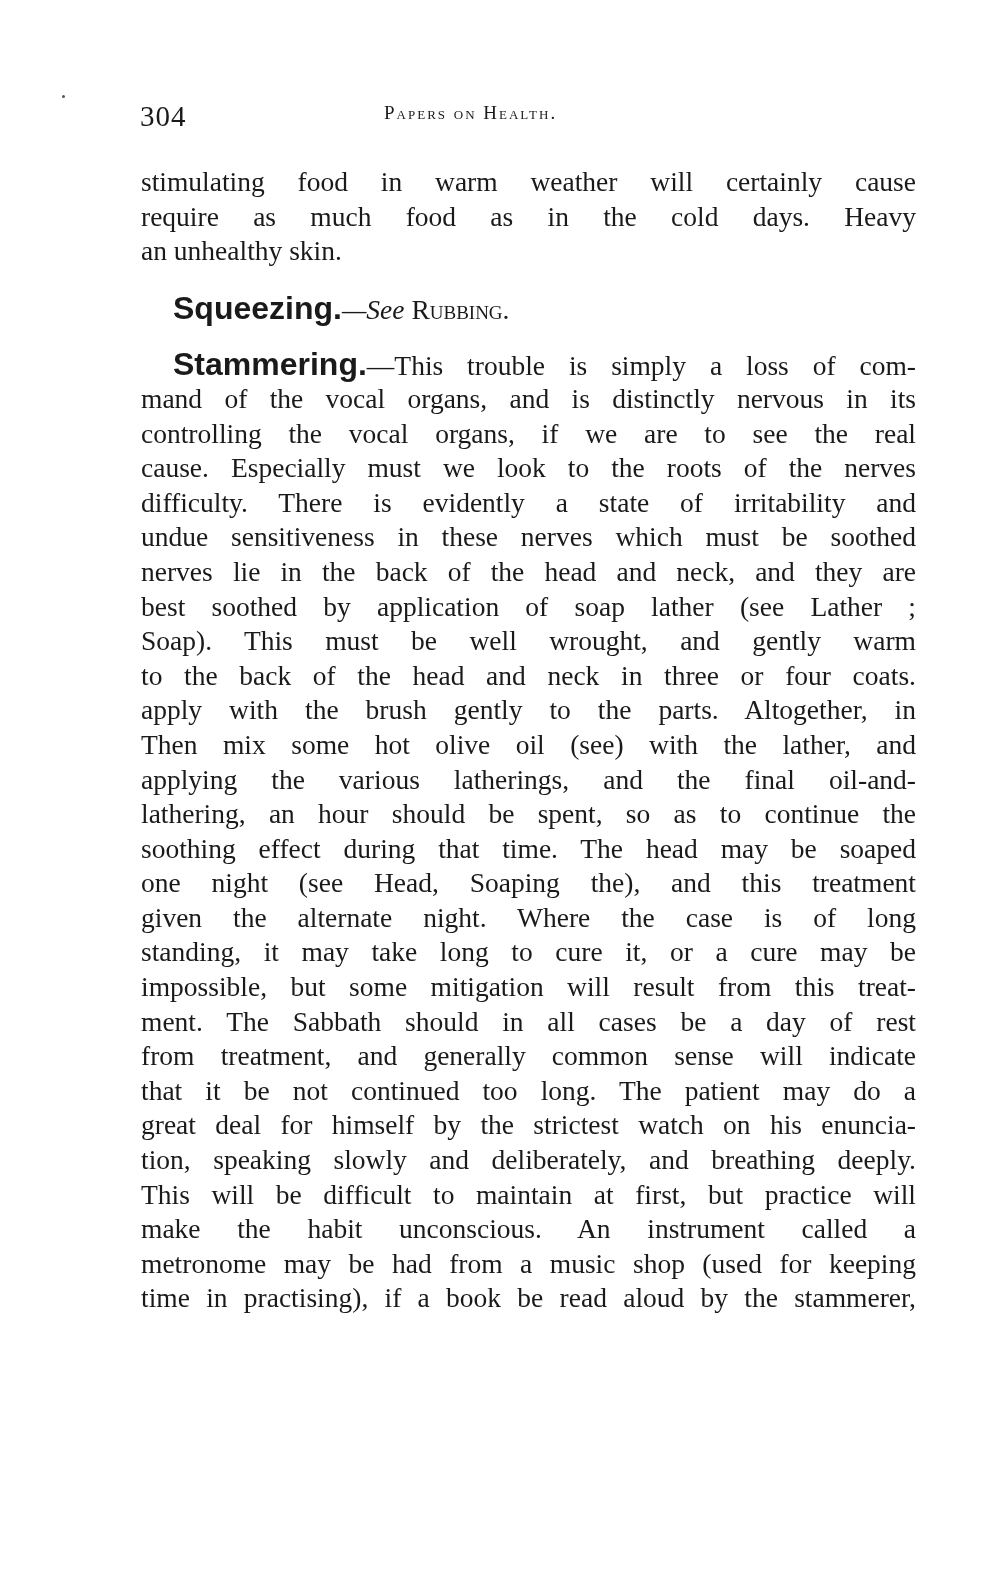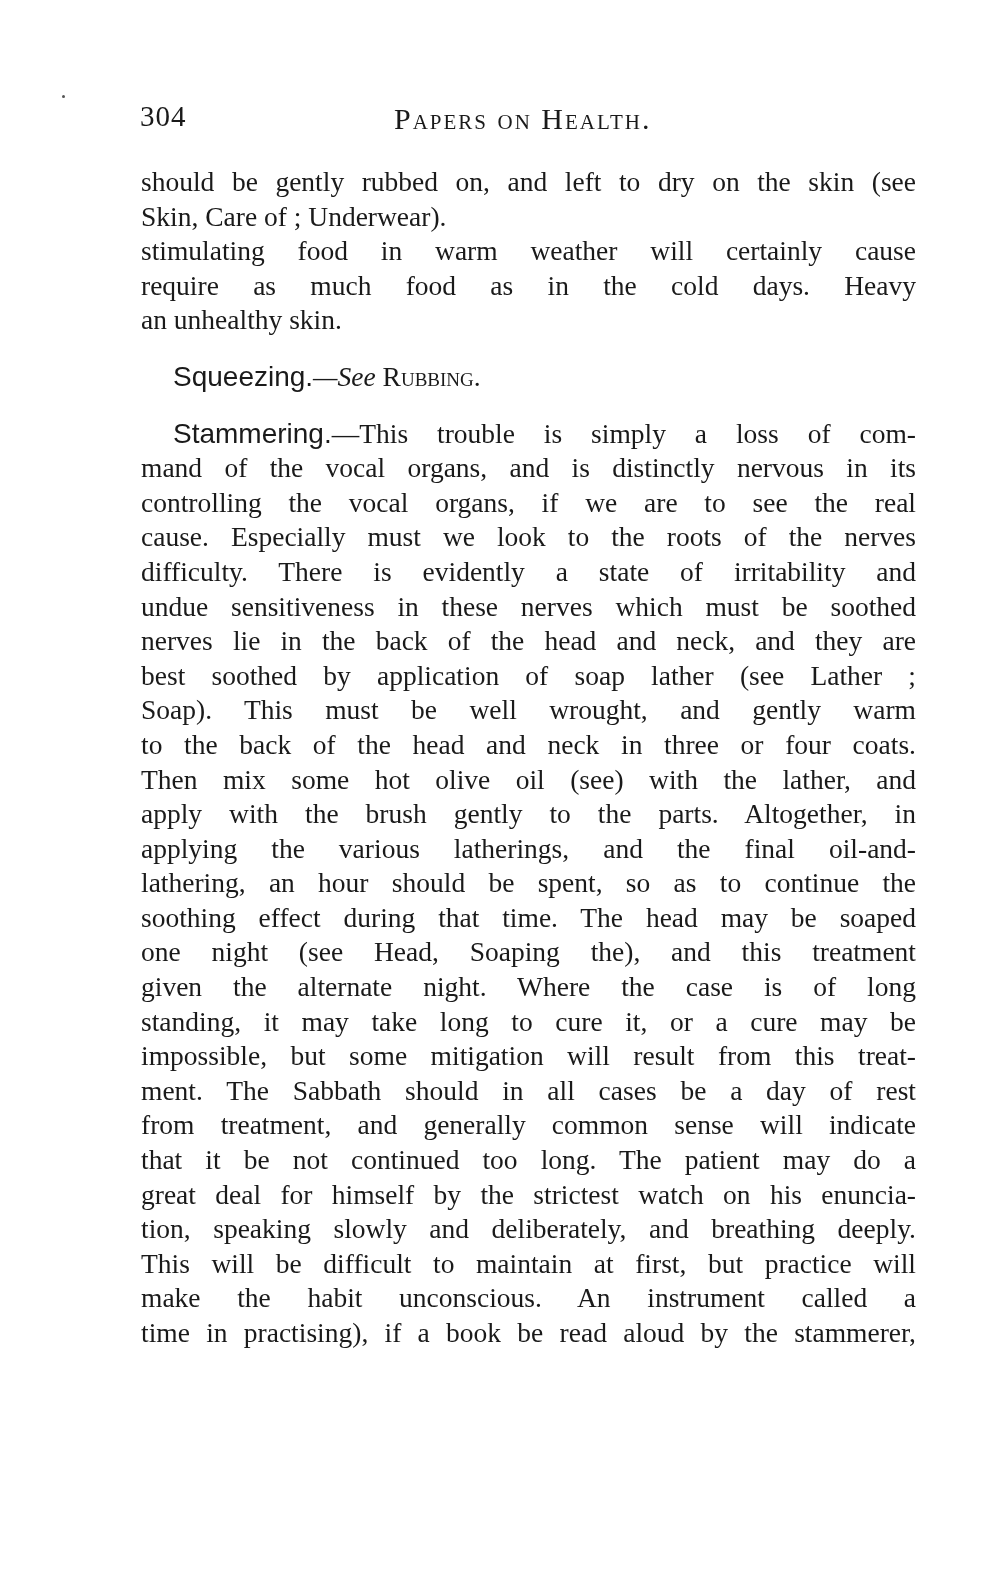--- a/index.html
+++ b/index.html
@@ -2,47 +2,43 @@
 <html><head>
 <meta charset="utf-8">
 <style>
   html, body { margin:0; padding:0; background:#ffffff; }
   body { width:1000px; height:1582px; position:relative; overflow:hidden;
          font-family:"Liberation Serif","DejaVu Serif",serif; color:#1a1a1a; }
   .page { position:absolute; left:0; top:0; width:808px; height:1582px; }
   .stray-mark { position:absolute; left:62px; top:95px; width:3px; height:3px; background:#555; border-radius:50%; }
   .header { position:absolute; left:140px; top:100px; width:780px; height:40px; }
   .page-number { position:absolute; left:0; top:0; font-size:29px; letter-spacing:1px; }
-  .running-head { position:absolute; left:254px; top:2px; font-size:30px; font-variant:small-caps; letter-spacing:2px; }
+  .running-head { position:absolute; left:244px; top:2px; font-size:19px; font-variant:small-caps; letter-spacing:2px; }
   .body-text { position:absolute; left:141px; top:165px; width:775px; font-size:27.5px; line-height:34.6px; }
   .line { display:block; white-space:nowrap; text-align:justify; text-align-last:justify; height:34.6px; }
   .line.last { text-align-last:left; }
   .sc { font-variant:small-caps; }
   .it { font-style:italic; }
   .indent { padding-left:32px; }
-  .entry-head { font-family:"Liberation Sans","DejaVu Sans",sans-serif; font-weight:normal; font-size:28px; }
+  .entry-head { font-family:"Liberation Sans","DejaVu Sans",sans-serif; font-weight:bold; font-size:32px; }
   .gap { display:block; height:22px; }
 </style>
 </head>
 <body>
 
 <div class="page">
   <span class="stray-mark"></span>
 
   <div class="header">
     <span class="page-number">304</span>
     <span class="running-head">Papers on Health.</span>
   </div>
 
   <div class="body-text">
 
-    <div>
-      <span class="line">should be gently rubbed on, and left to dry on the skin (see</span>
-      <span class="line last">Skin, Care of ; Underwear).</span>
-    </div>
 
     <div>
       <span class="line">stimulating food in warm weather will certainly cause</span>
       <span class="line">require as much food as in the cold days. Heavy</span>
       <span class="line last">an unhealthy skin.</span>
     </div>
 
     <span class="gap"></span>
 
     <div>
@@ -58,32 +54,33 @@
       <span class="line indent"><span class="entry-head">Stammering.</span><span>—This trouble is simply a loss of com-</span></span>
       <span class="line">mand of the vocal organs, and is distinctly nervous in its</span>
       <span class="line">controlling the vocal organs, if we are to see the real</span>
       <span class="line">cause. Especially must we look to the roots of the nerves</span>
       <span class="line">difficulty. There is evidently a state of irritability and</span>
       <span class="line">undue sensitiveness in these nerves which must be soothed</span>
       <span class="line">nerves lie in the back of the head and neck, and they are</span>
       <span class="line">best soothed by application of soap lather (see Lather ;</span>
       <span class="line">Soap). This must be well wrought, and gently warm</span>
       <span class="line">to the back of the head and neck in three or four coats.</span>
+      <span class="line">apply with the brush gently to the parts. Altogether, in</span>
       <span class="line">Then mix some hot olive oil (see) with the lather, and</span>
-      <span class="line">apply with the brush gently to the parts. Altogether, in</span>
       <span class="line">applying the various latherings, and the final oil-and-</span>
       <span class="line">lathering, an hour should be spent, so as to continue the</span>
       <span class="line">soothing effect during that time. The head may be soaped</span>
       <span class="line">one night (see Head, Soaping the), and this treatment</span>
       <span class="line">given the alternate night. Where the case is of long</span>
       <span class="line">standing, it may take long to cure it, or a cure may be</span>
       <span class="line">impossible, but some mitigation will result from this treat-</span>
       <span class="line">ment. The Sabbath should in all cases be a day of rest</span>
       <span class="line">from treatment, and generally common sense will indicate</span>
       <span class="line">that it be not continued too long. The patient may do a</span>
       <span class="line">great deal for himself by the strictest watch on his enuncia-</span>
       <span class="line">tion, speaking slowly and deliberately, and breathing deeply.</span>
       <span class="line">This will be difficult to maintain at first, but practice will</span>
       <span class="line">make the habit unconscious. An instrument called a</span>
+      <span class="line">metronome may be had from a music shop (used for keeping</span>
       <span class="line">time in practising), if a book be read aloud by the stammerer,</span>
     </div>
   </div>
 </div>
 
 </body></html>

